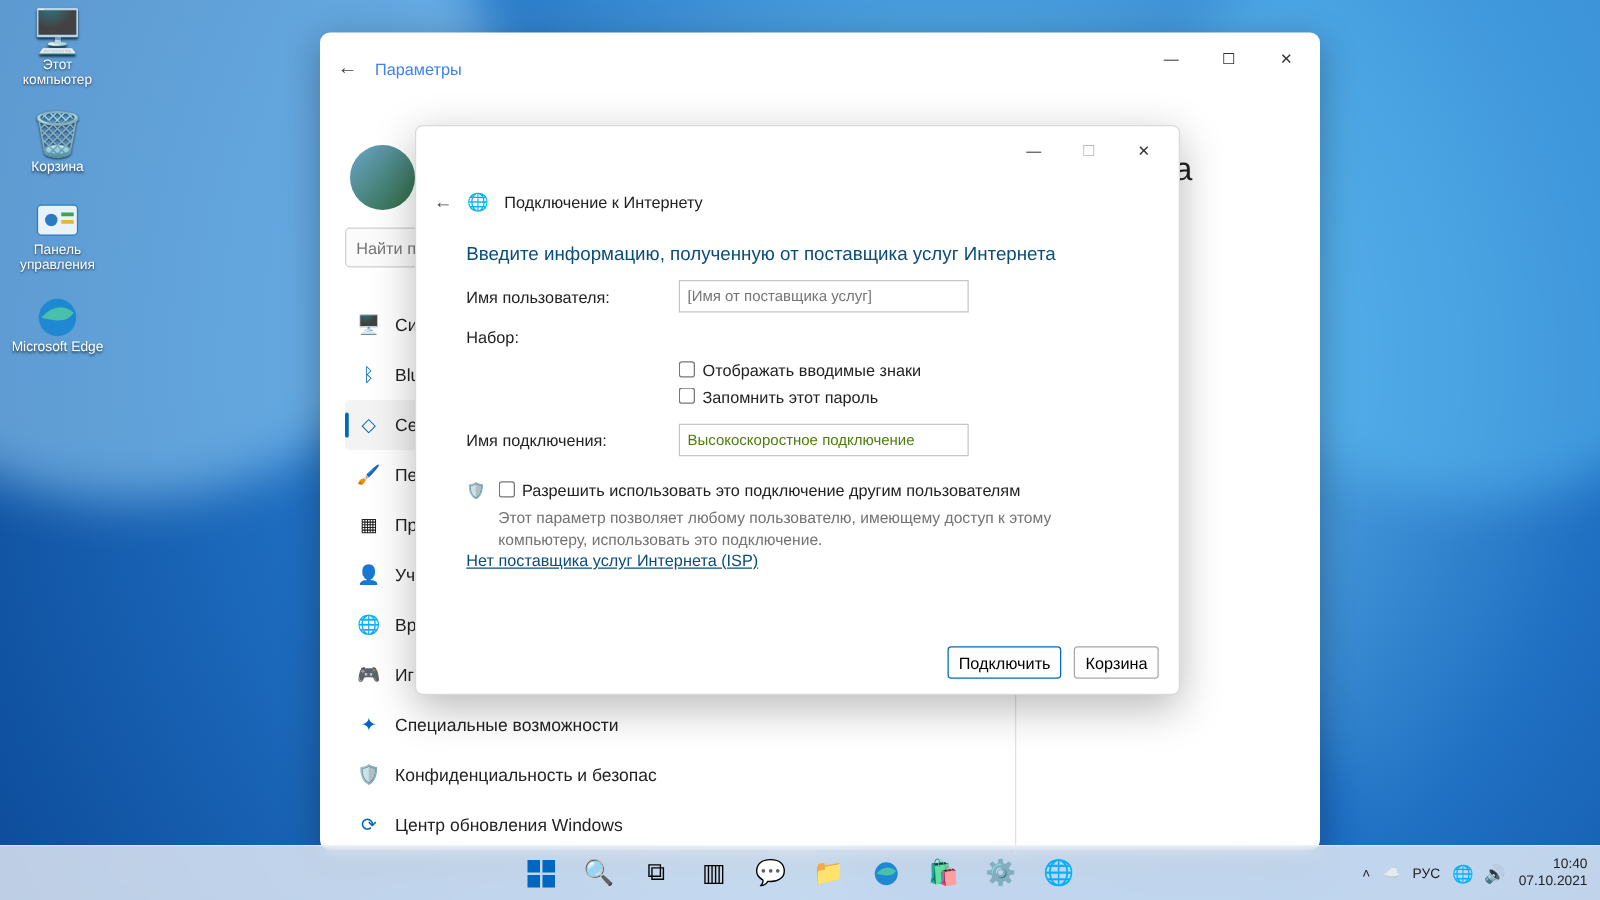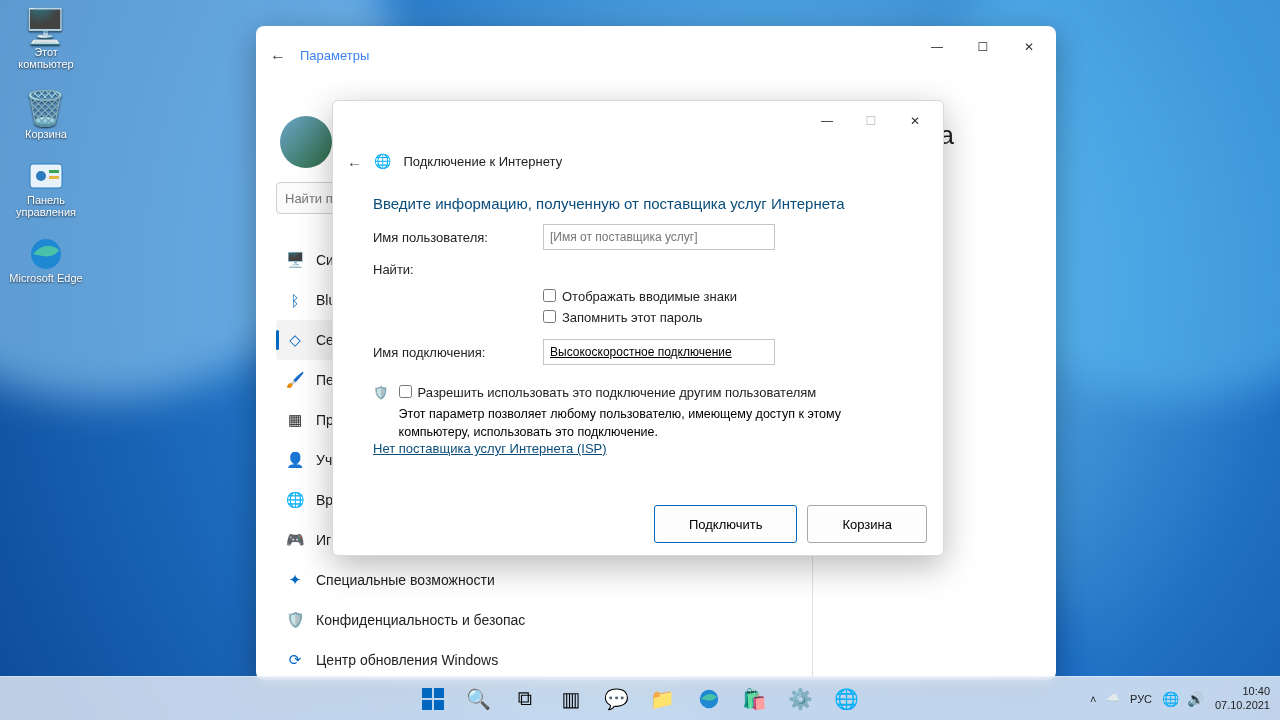--- a/index.html
+++ b/index.html
@@ -57,24 +57,24 @@
 .dlg-header .shield { font-size:14px;}
 .dlg-body { padding:14px 40px 0 40px; font-size:13px; color:#222;}
 .dlg-body h3 { font-size:15px; font-weight:400; color:#0a4d7a; margin-bottom:12px;}
 .form-row { display:flex; align-items:center; margin-bottom:12px;}
 .form-row label { width:170px; font-size:13px;}
 .form-row input[type=text] { width:232px; height:26px; border:1px solid #c5c5c5; padding:0 6px; font-size:12px; color:#777;}
 .form-row input.focused { border:1px solid #0067c0; outline:1px solid #5aa3e8;}
 .chk-row { margin-left:170px; display:flex; align-items:flex-start; gap:6px; font-size:13px; margin-bottom:6px;}
 .chk-row.shifted { margin-left:26px;}
 .perm-block { margin-top:20px; display:flex; gap:10px; font-size:12.5px;}
-.perm-block .stxt { color:#000000; line-height:1.4; margin-top:2px;}
+.perm-block .stxt { color:#737373; line-height:1.4; margin-top:2px;}
 .link { color:#0a4d7a; font-size:13px; text-decoration:underline; display:inline-block;}
 .dlg-footer { position:absolute; bottom:12px; right:16px; display:flex; gap:10px;}
-.dlg-footer button { height:38px; padding:0 34px; font-size:13px; border:1px solid #a8a8a8; border-radius:3px; background:#fdfdfd;}
+.dlg-footer button { height:26px; padding:0 8px; font-size:13px; border:1px solid #a8a8a8; border-radius:3px; background:#fdfdfd;}
 .dlg-footer button.primary { border:1px solid #0067c0;}
 
 
 .taskbar {
   position:absolute; left:0; bottom:0; width:1280px; height:44px;
   background:rgba(240,244,250,.78); backdrop-filter:blur(6px);
   border-top:1px solid rgba(255,255,255,.4);
   display:flex; align-items:center;
 }
 .tb-center { position:absolute; left:50%; transform:translateX(-50%); display:flex; gap:6px; align-items:center;}
@@ -209,33 +209,33 @@
     <span class="shield">🌐</span>
     <span>Подключение к Интернету</span>
   </div>
   <div class="dlg-body">
     <h3>Введите информацию, полученную от поставщика услуг Интернета</h3>
     <div class="form-row">
       <label>Имя пользователя:</label>
       <input type="text" placeholder="[Имя от поставщика услуг]" style="">
     </div>
     <div class="form-row">
-      <label>Найти:</label>
+      <label>Набор:</label>
     </div>
     <div class="chk-row">
       <input type="checkbox" style="">
       <span>Отображать вводимые знаки</span>
     </div>
     <div class="chk-row">
       <input type="checkbox" style="">
       <span>Запомнить этот пароль</span>
     </div>
     <div class="form-row" style="margin-top:14px">
       <label>Имя подключения:</label>
-      <input type="text" style="color: #000000; text-decoration: underline;" value="Высокоскоростное подключение">
+      <input type="text" style="color: #4d7c0f;" value="Высокоскоростное подключение">
     </div>
     <div class="perm-block">
       <span>🛡️</span>
       <div>
         <div class="chk-row shifted" style="margin-left:0">
           <input type="checkbox" style="">
           <span>Разрешить использовать это подключение другим пользователям</span>
         </div>
         <div class="stxt">Этот параметр позволяет любому пользователю, имеющему доступ к этому компьютеру, использовать это подключение.</div>
       </div>

